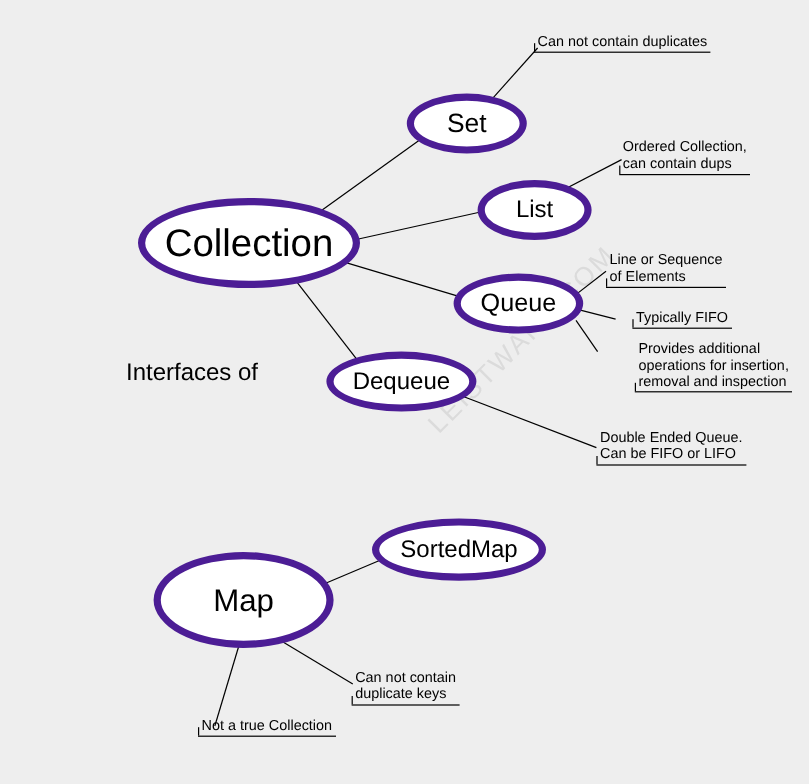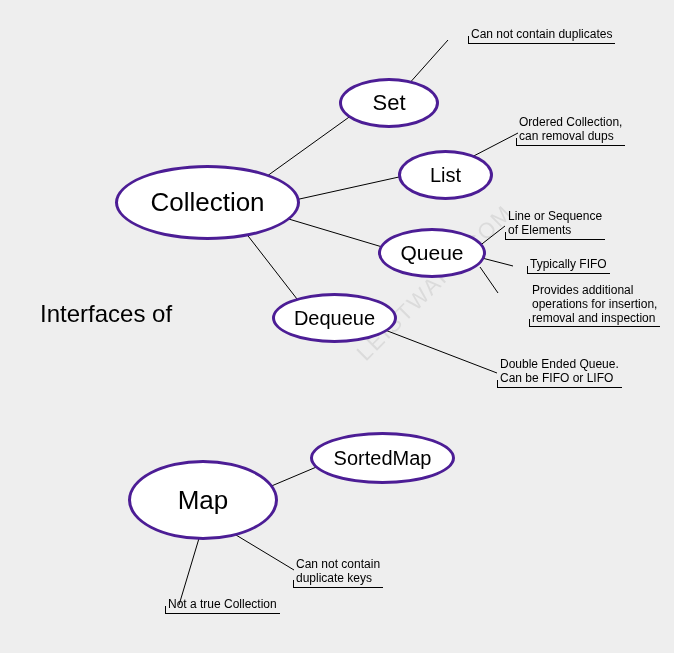--- a/index.html
+++ b/index.html
@@ -7,21 +7,21 @@
       width: 674px;
       height: 653px;
       background: #eeeeee;
       position: relative;
       font-family: Arial, sans-serif;
       overflow: hidden;
     }
     .node {
       position: absolute;
       background: #fff;
-      border: 3px solid #4c1d95;
+      border: 6px solid #4c1d95;
       border-radius: 50%;
       display: flex;
       align-items: center;
       justify-content: center;
       text-align: center;
       z-index: 2;
     }
     .node span {
       white-space: nowrap;
     }
@@ -41,21 +41,22 @@
       content: "";
       position: absolute;
       left: 0;
       bottom: 0;
       width: 1px;
       height: 7px;
       background: #000;
     }
     .title {
       position: absolute;
-      font-size: 24px;
+      font-size: 20px;
+      text-align: center;
       z-index: 2;
     }
     svg.lines {
       position: absolute;
       top: 0; left: 0;
       width: 674px;
       height: 653px;
       z-index: 1;
     }
     .watermark {
@@ -91,21 +92,21 @@
 </svg>
 
 <div class="watermark" style="left:330px; top:270px;">
   <span>LEISTWARE.COM</span>
 </div>
 
 <div class="title" style="left:40px; top:300px; width:240px;">
   <div>Interfaces of</div>
 </div>
 
-<div class="node" style="left:115px; top:165px; width:185px; height:75px; font-size:26px;align-items:center;">
+<div class="node" style="left:115px; top:165px; width:185px; height:75px; font-size:32px;align-items:center;">
   <span>Collection</span>
 </div>
 <div class="node" style="left:339px; top:78px; width:100px; height:50px; font-size:22px;">
   <span>Set</span>
 </div>
 <div class="node" style="left:398px; top:150px; width:95px; height:50px; font-size:20px;">
   <span>List</span>
 </div>
 <div class="node" style="left:378px; top:228px; width:108px; height:50px; font-size:21px;">
   <span>Queue</span>
@@ -113,28 +114,28 @@
 <div class="node" style="left:272px; top:293px; width:125px; height:50px; font-size:20px;">
   <span>Dequeue</span>
 </div>
 <div class="node" style="left:128px; top:460px; width:150px; height:80px; font-size:26px;">
   <span>Map</span>
 </div>
 <div class="node" style="left:310px; top:432px; width:145px; height:52px; font-size:20px;">
   <span>SortedMap</span>
 </div>
 
-<div class="note-box" style="left:445px; top:28px;margin-left:23px;">
+<div class="note-box" style="left:445px; top:28px;">
   <span class="underline">Can not contain duplicates</span>
 </div>
 
 <div class="note-box" style="left:516px; top:116px;">
   <div class="underline">
     <div>Ordered Collection,</div>
-    <div>can removal dups</div>
+    <div>can contain dups</div>
   </div>
 </div>
 
 <div class="note-box" style="left:505px; top:210px;">
   <div class="underline">
     <div>Line or Sequence</div>
     <div>of Elements</div>
   </div>
 </div>
 

